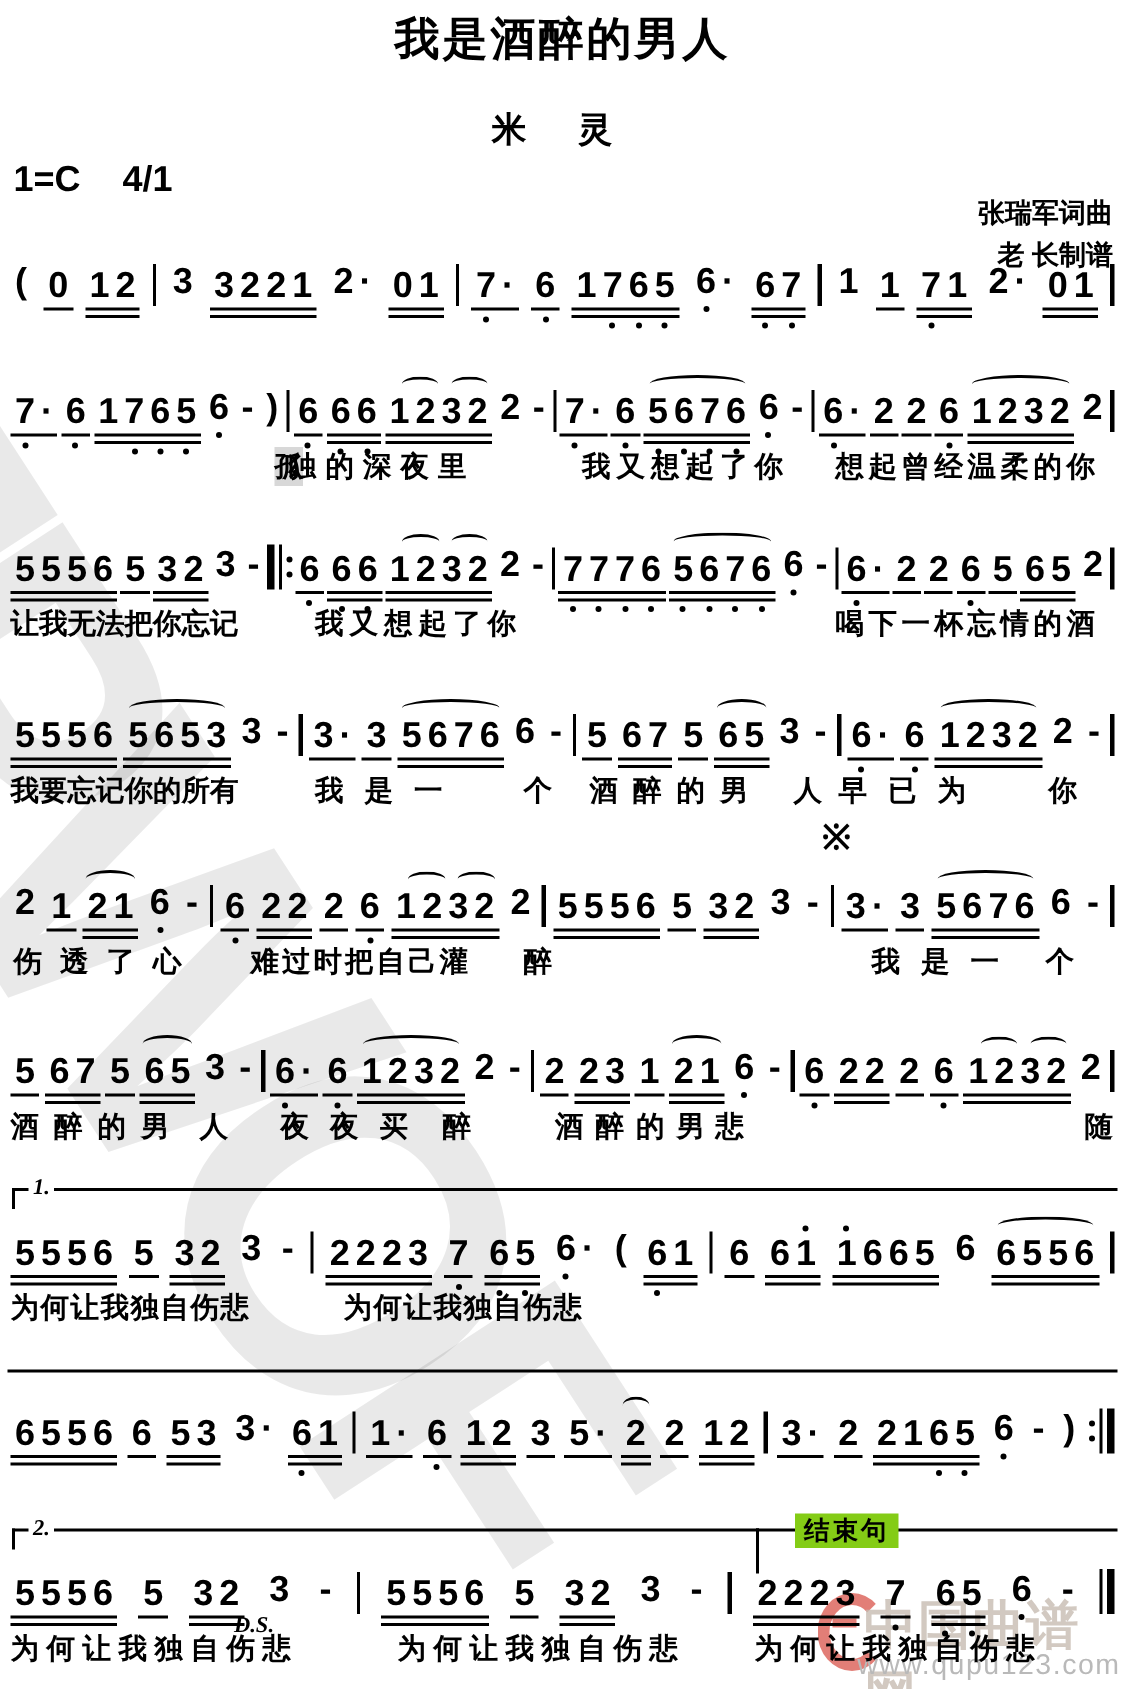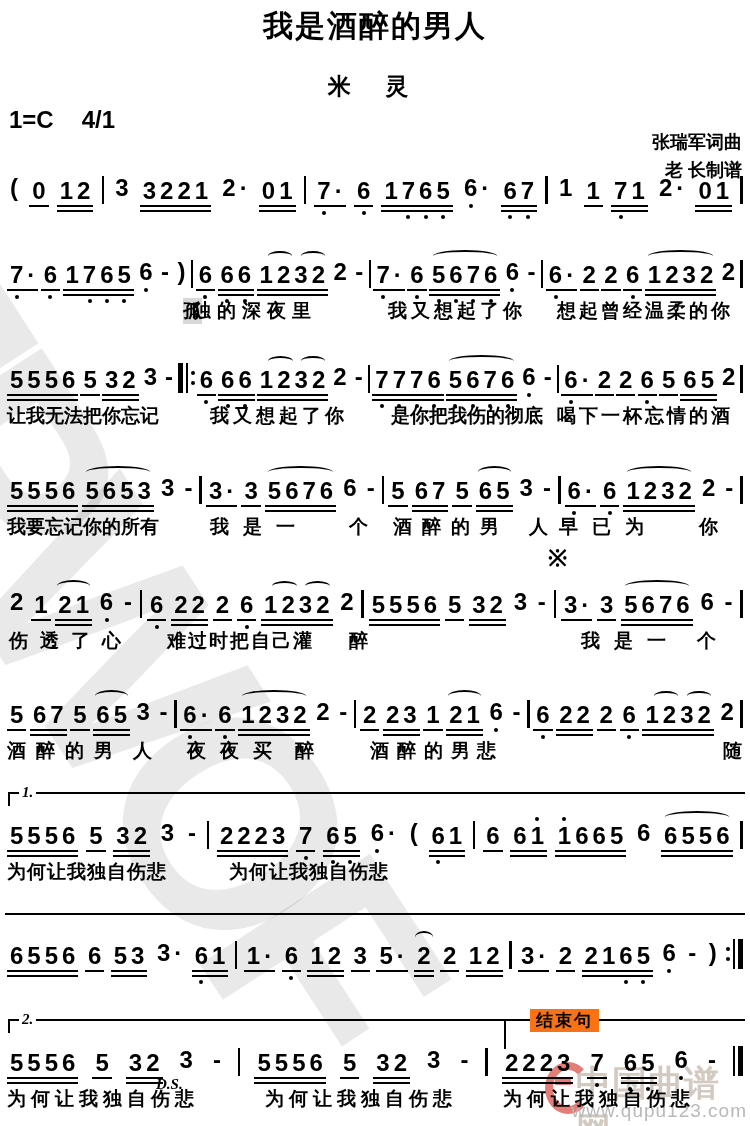--- a/index.html
+++ b/index.html
@@ -59,21 +59,21 @@
   .lyr{position:absolute;left:0;right:0;top:46px;height:26px;}
   .lyr span{position:absolute;top:0;font-weight:bold;font-size:19px;white-space:pre;}
   .lyr span.hl{background:#d8d8d8;}
   
   .volta{position:absolute;border-top:2px solid #000;border-left:2px solid #000;height:12px;z-index:2;}
   .volta .vlabel{position:absolute;left:9px;top:-10px;font:italic bold 15px "Liberation Serif",serif;
                  background:#fff;padding:0 3px;}
   .contline{position:absolute;border-top:2px solid #000;height:2px;z-index:2;}
   .endbrk{position:absolute;border-top:2px solid #000;border-left:2.5px solid #000;height:28px;z-index:2;}
   .endbrk .elabel{position:absolute;left:24px;top:-12px;font-size:17px;font-weight:bold;
-                 background:#f97316;padding:0 6px;letter-spacing:2px;}
+                 background:#84cc16;padding:0 6px;letter-spacing:2px;}
   .segno{position:absolute;left:548px;top:541px;font-size:23px;font-weight:bold;z-index:2;}
   .dsmark{position:absolute;left:156px;top:1076px;font:italic bold 15px "Liberation Serif",serif;z-index:2;}
 </style>
 </head>
 <body>
 
 <div class="sheet">
   <div class="wm-diag">JPWOF</div>
 
   <div class="title">我是酒醉的男人</div>
@@ -180,21 +180,20 @@
           <span class="n u1"><span class="g"><span class="c">2</span></span></span>
           <span class="n u1"><span class="g"><span class="c d">6</span></span></span>
           <span class="n u1"><span class="g"><span class="c">5</span></span></span>
           <span class="n u2"><span class="g"><span class="c">6</span><span class="c">5</span></span></span>
           <span class="n u0"><span class="g"><span class="c">2</span></span></span>
           <span class="bl"></span>
         </div>
         <div class="lyr">
           <span style="left: 2px; letter-spacing: 0px;">让我无法把你忘记</span>
           <span style="left: 205px; letter-spacing: 4px;">我又想起了你</span>
-          <span style="left: 386px; letter-spacing: 0px;">是你把我伤的彻底</span>
           <span style="left: 552px; letter-spacing: 3px;">喝下一杯忘情的酒</span>
         </div>
       </div>
       <div class="mline" style="top: 468px;">
         <div class="notes">
           <span class="n u2"><span class="g"><span class="c">5</span><span class="c">5</span><span class="c">5</span><span class="c">6</span></span></span>
           <span class="n u2 s1"><span class="g"><span class="c">5</span><span class="c">6</span><span class="c">5</span><span class="c">3</span></span></span>
           <span class="n u0"><span class="g"><span class="c">3</span></span></span>
           <span class="n u0"><span class="g"><span class="c">-</span></span></span>
           <span class="bl"></span>

